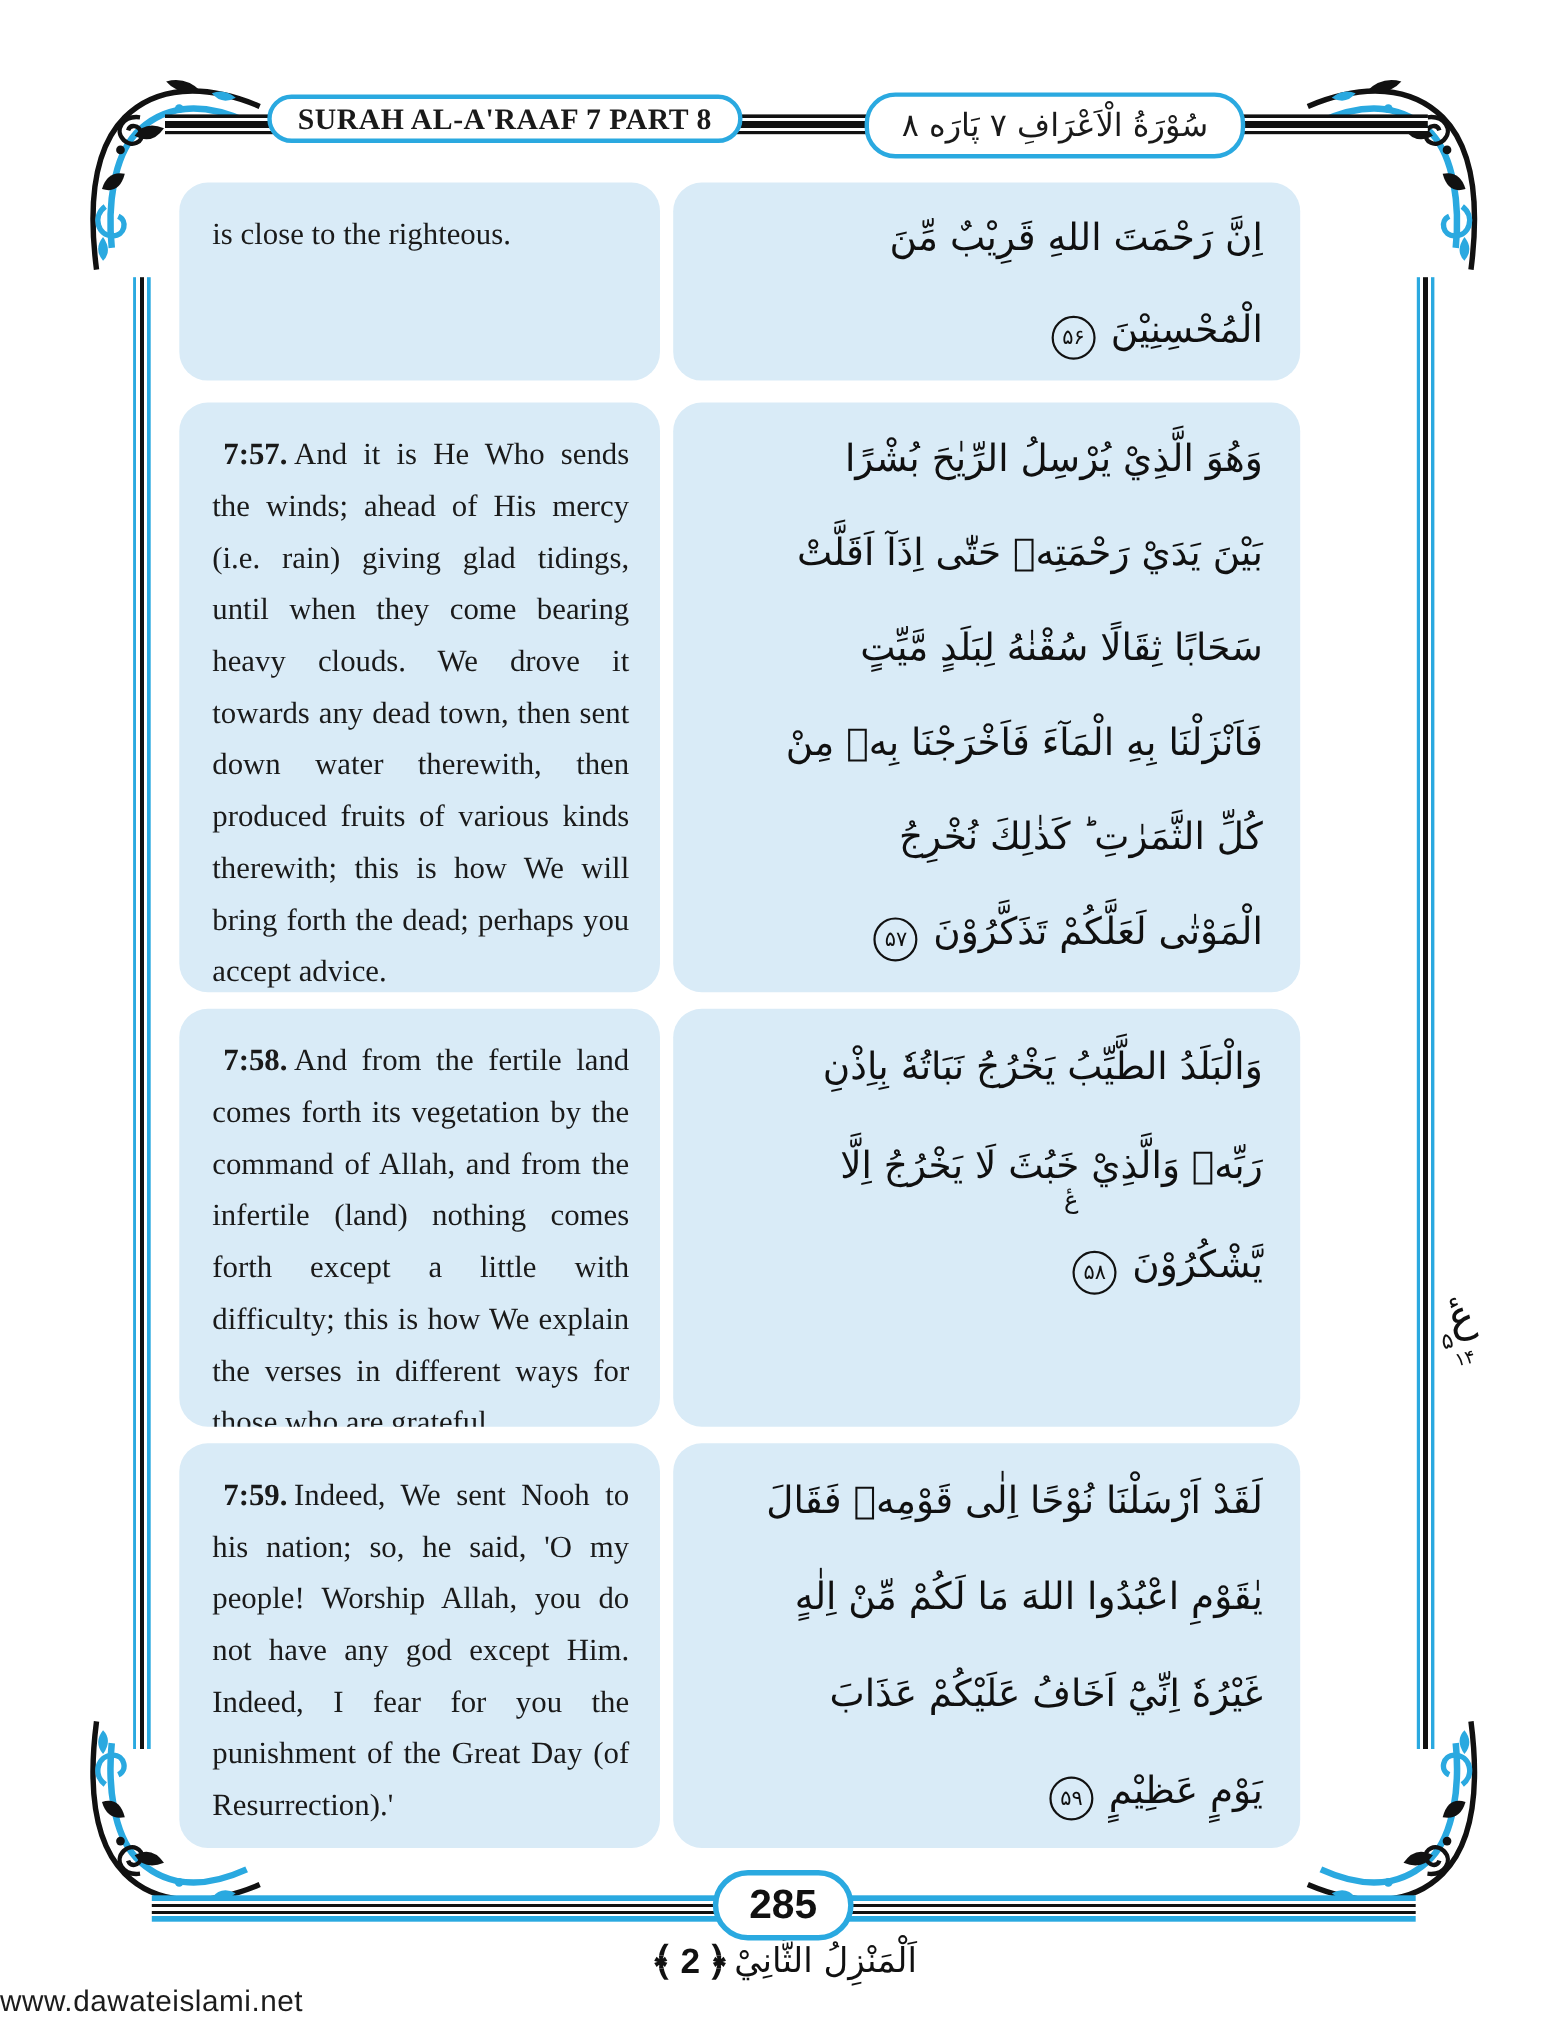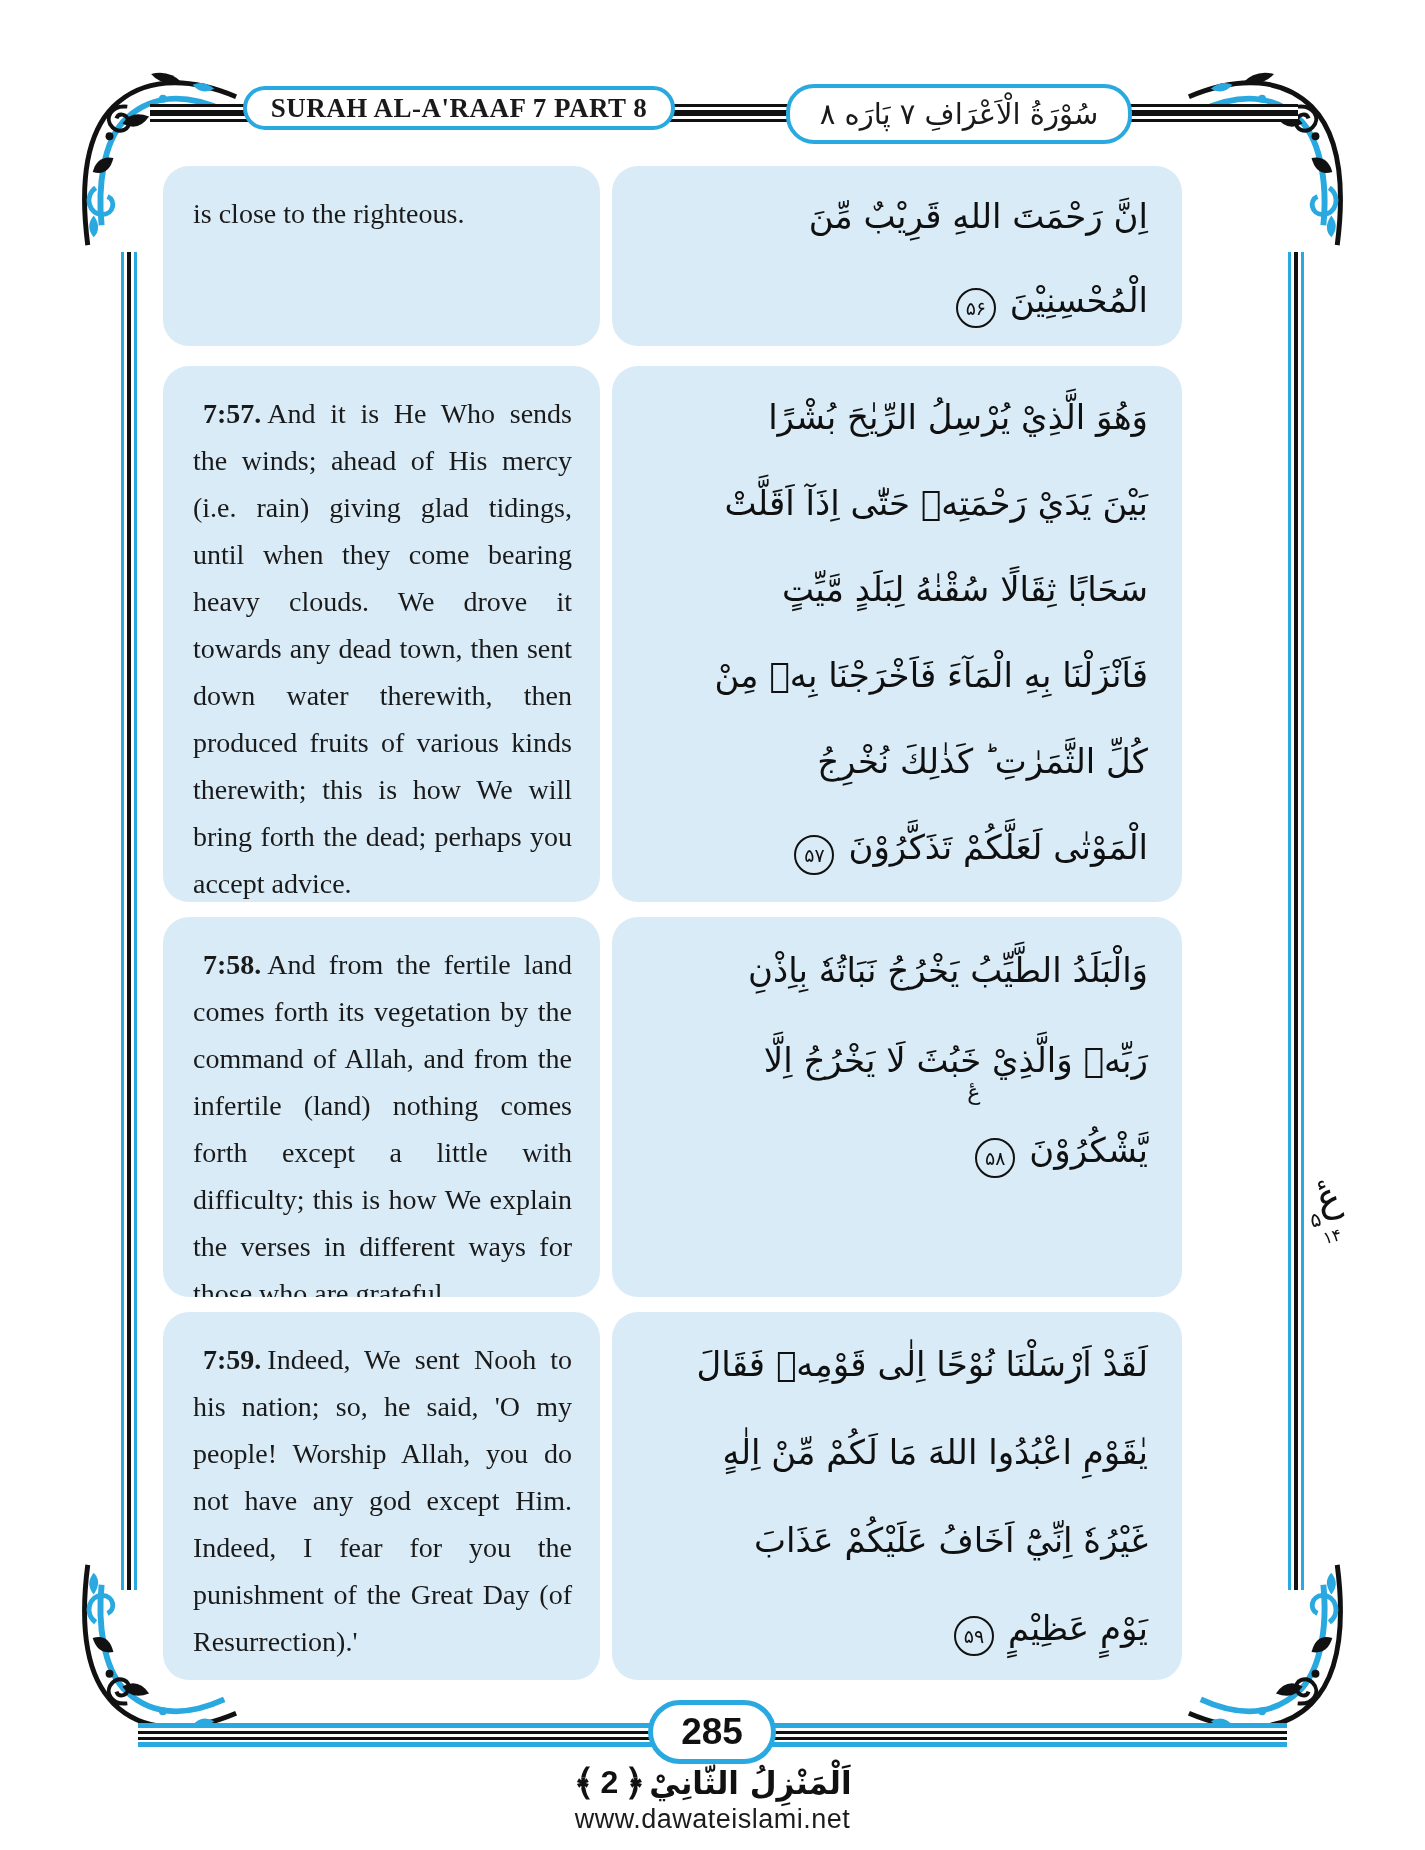--- a/index.html
+++ b/index.html
@@ -66,22 +66,22 @@
 
   
   .page-pill{position:absolute;left:648px;top:1700px;width:128px;height:64px;background:#fff;
      border:5px solid #2AA9E0;border-radius:32px;box-sizing:border-box;z-index:2;
      display:flex;align-items:center;justify-content:center;
      font-family:"Liberation Sans",sans-serif;font-weight:bold;font-size:37px;color:#111;}
   .manzil{position:absolute;left:0;top:1762px;width:1425px;display:flex;align-items:center;
      justify-content:center;gap:4px;color:#111;}
   .manzil .badge-bracket{font-family:"DejaVu Sans",sans-serif;font-size:36px;font-weight:bold;}
   .manzil .badge-num{font-family:"Liberation Sans",sans-serif;font-size:32px;font-weight:bold;margin:0 2px;}
-  .manzil .manzil-text{font-family:"DejaVu Sans",sans-serif;font-size:31px;font-weight:bold;direction:rtl;}
-  .site{position:absolute;left:0;top:1804px;width:1425px;text-align:center;
+  .manzil .manzil-text{font-family:"DejaVu Sans",sans-serif;font-size:31px;font-weight:normal;direction:rtl;}
+  .site{position:absolute;left:0;top:1804px;width:1425px;
      font-family:"Liberation Sans",sans-serif;font-size:27px;color:#1c1c1c;letter-spacing:.5px;}
 </style>
 </head>
 <body>
 
 <div id="page">
 
   <svg class="corner tl" viewBox="0 0 180 192">
     <g id="cf" fill="none">
       <path d="M172,30 C120,8 76,12 48,40 C20,68 14,118 22,180" stroke="#111" stroke-width="5"></path>

